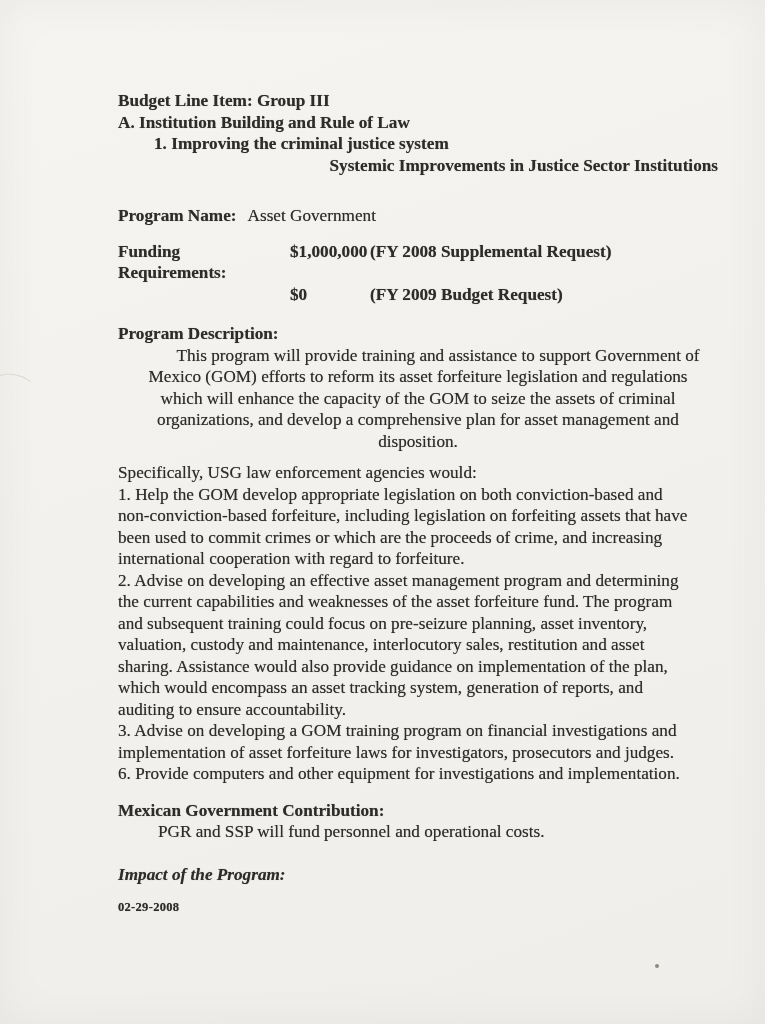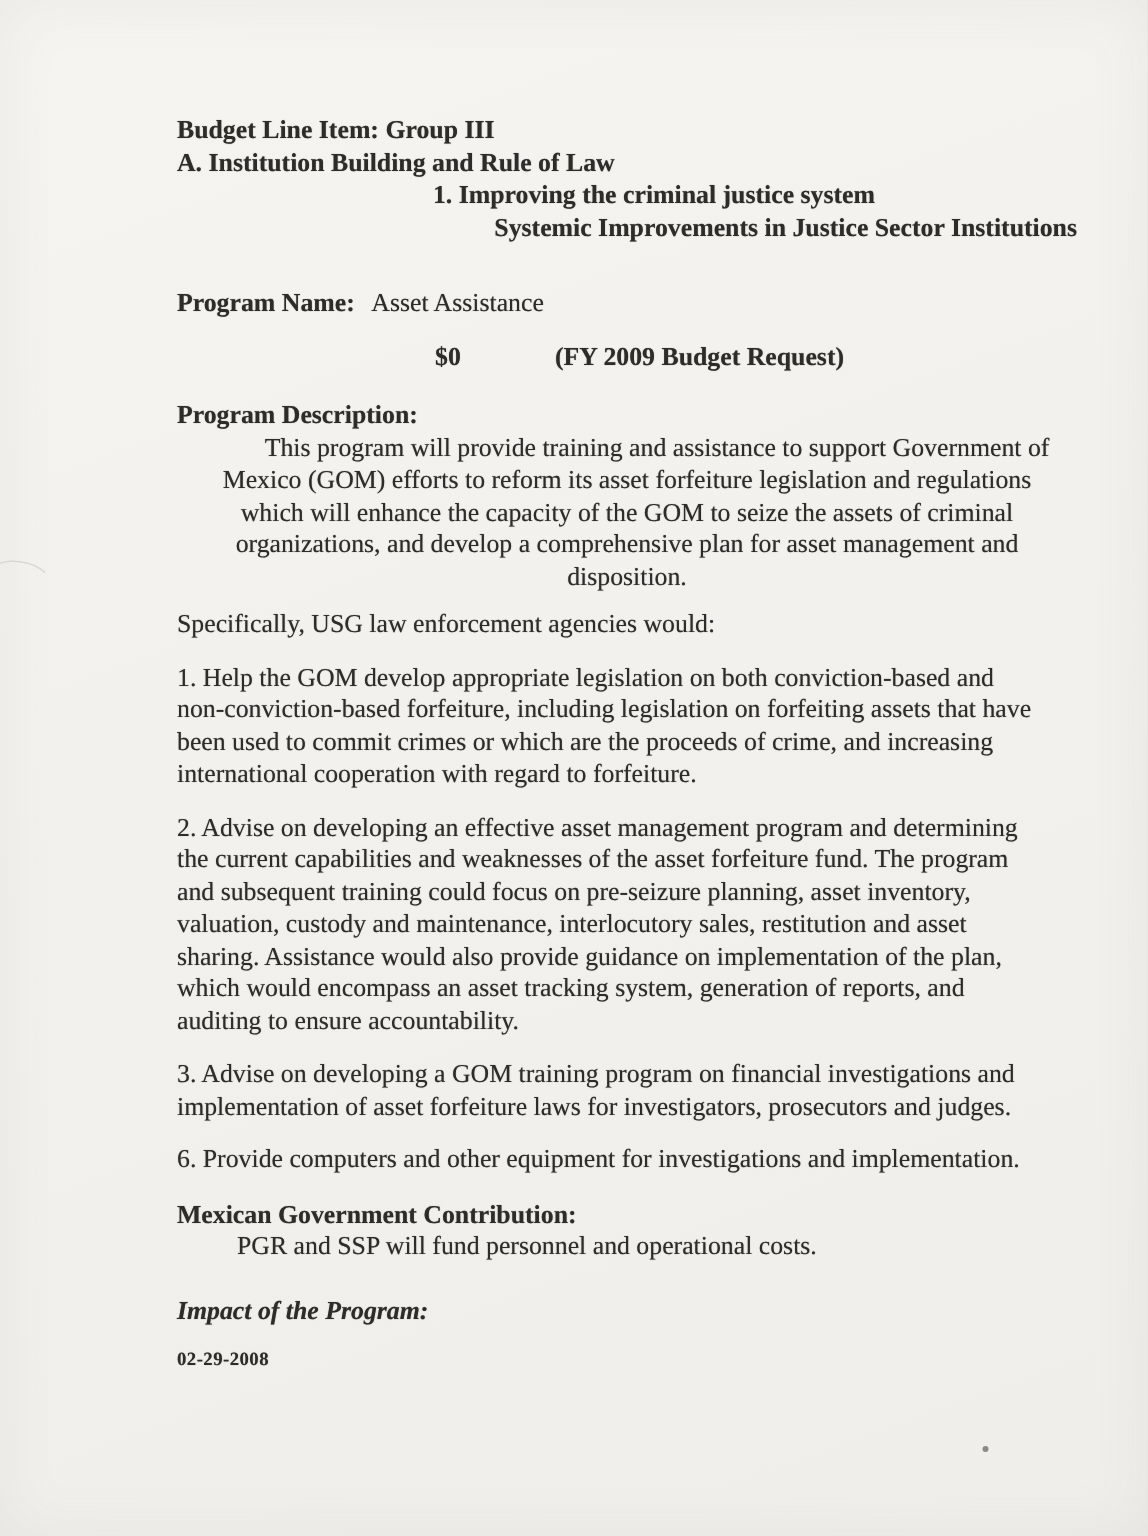--- a/index.html
+++ b/index.html
@@ -14,46 +14,46 @@
     margin: 0 auto;
     background: linear-gradient(160deg, #f5f4f1 0%, #f2f1ed 45%, #efeeea 100%);
     font-family: "Liberation Serif", "DejaVu Serif", serif;
     color: #2d2c29;
     overflow: hidden;
     box-shadow: inset 0 0 40px rgba(120,118,110,0.08);
   }
   .content {
     position: absolute;
     left: 118px;
-    top: 76px;
+    top: 90px;
     width: 600px;
     font-size: 17.2px;
     line-height: 21.5px;
     text-shadow: 0 0 0.7px rgba(45,44,41,0.55);
   }
   p { margin: 0; }
   .bold { font-weight: bold; }
   .prewrap { white-space: pre-line; }
 
-  .header-block .ind1 { padding-left: 36px; text-align: center; }
+  .header-block .ind1 { padding-left: 36px; }
   .header-block .ind2 { padding-left: 85px; text-align: right; }
 
   .program-name-row { margin-top: 29px; }
   .program-name-row .value { margin-left: 11px; }
 
   .funding-block { margin-top: 14px; }
   .f-row { display: flex; }
   .f-label { width: 172px; flex: none; }
   .f-amount { width: 80px; flex: none; }
 
   .desc-section { margin-top: 18px; }
   .indent-first { text-indent: 40px; text-align: center; }
 
   .mt-intro { margin-top: 10px; }
-  .mt-para { margin-top: 14px; }
+  .mt-para { }
 
   .mex-section { margin-top: 15px; }
   .contrib { padding-left: 40px; }
 
   .impact-heading { margin-top: 21px; font-style: italic; }
 
   .footer-date {
     margin-top: 12px;
     font-size: 12.5px;
     letter-spacing: 0.3px;
@@ -89,24 +89,29 @@
   <div class="content">
 
     <div class="header-block">
       <div class="bold">Budget Line Item: Group III</div>
       <div class="bold">A. Institution Building and Rule of Law</div>
       <div class="bold ind1">1. Improving the criminal justice system</div>
       <div class="bold ind2">Systemic Improvements in Justice Sector Institutions</div>
     </div>
 
     <div class="program-name-row">
-      <span class="bold">Program Name:</span><span class="value">Asset Assistance</span>
+      <span class="bold">Program Name:</span><span class="value">Asset Government</span>
     </div>
 
     <div class="funding-block">
+      <div class="f-row">
+        <span class="f-label bold">Funding Requirements:</span>
+        <span class="f-amount bold">$1,000,000</span>
+        <span class="bold">(FY 2008 Supplemental Request)</span>
+      </div>
       <div class="f-row">
         <span class="f-label"></span>
         <span class="f-amount bold">$0</span>
         <span class="bold">(FY 2009 Budget Request)</span>
       </div>
     </div>
 
     <div class="desc-section">
       <div class="bold">Program Description:</div>
       <p class="prewrap indent-first">This program will provide training and assistance to support Government of

